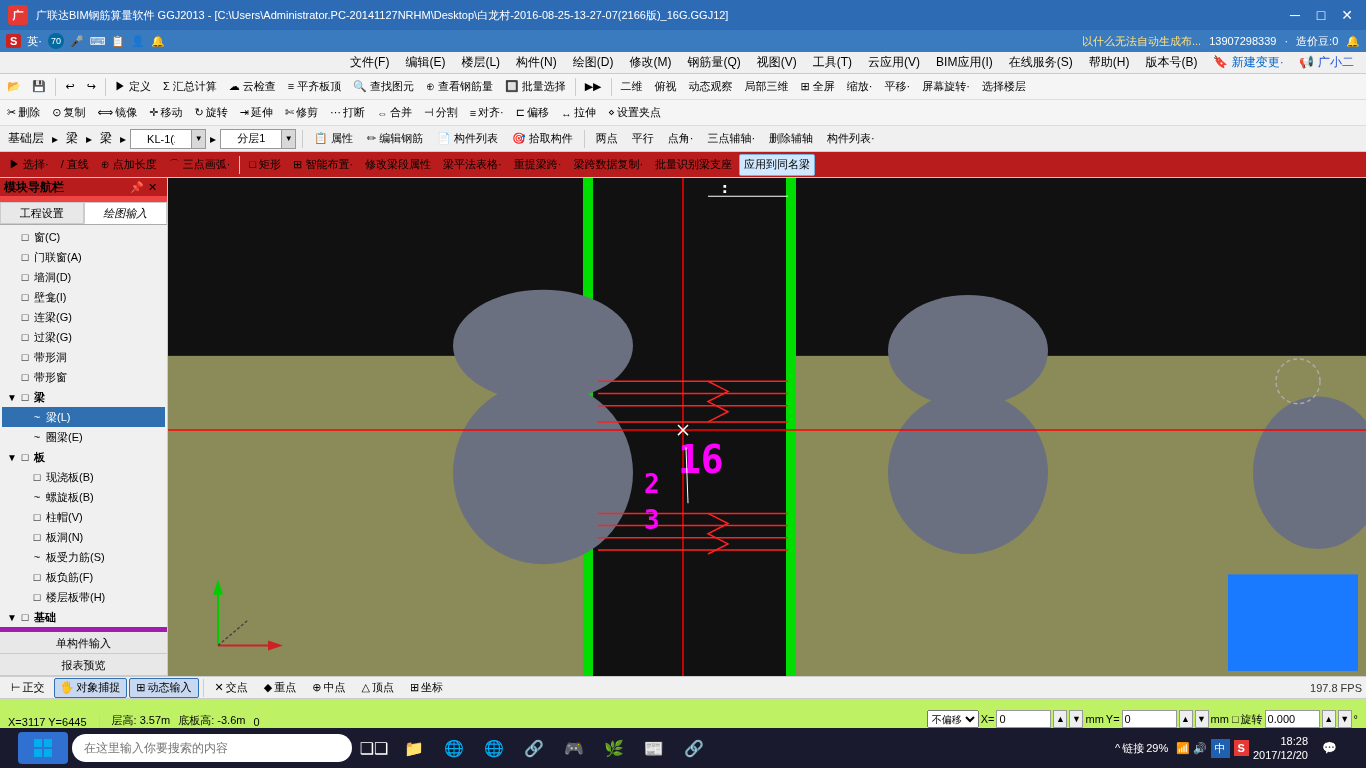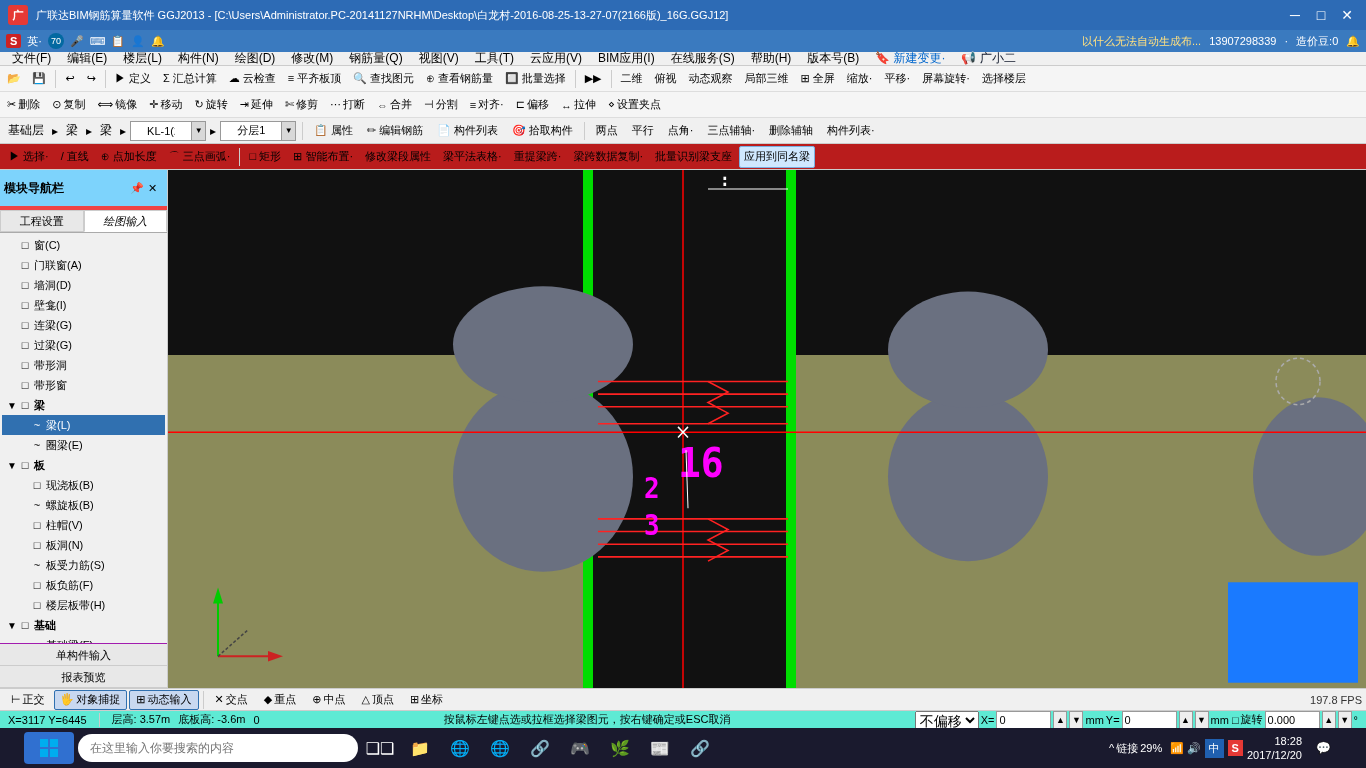--- a/index.html
+++ b/index.html
@@ -8,21 +8,21 @@
     
     #titlebar { height: 30px; background: #2d6bb5; display: flex; align-items: center; justify-content: space-between; padding: 0 8px; color: white; font-size: 12px; }
     #titlebar-left { display: flex; align-items: center; gap: 8px; }
     #titlebar-right { display: flex; align-items: center; gap: 4px; }
     .title-btn { width: 22px; height: 22px; background: none; border: none; color: white; cursor: pointer; font-size: 14px; display: flex; align-items: center; justify-content: center; }
 
     
     #infobar { height: 22px; background: #4a90d9; display: flex; align-items: center; padding: 0 8px; gap: 10px; color: white; font-size: 11px; }
 
     
-    #menubar { height: 14px; background: #f0f0f0; display: flex; align-items: center; padding: 0 4px; border-bottom: 1px solid #ccc; font-size: 12px; }
+    #menubar { height: 22px; background: #f0f0f0; display: flex; align-items: center; padding: 0 4px; border-bottom: 1px solid #ccc; font-size: 12px; justify-content: flex-end; }
     .menu-item { padding: 2px 8px; cursor: pointer; white-space: nowrap; }
 
     
     .toolbar-row { height: 26px; background: #f5f5f5; border-bottom: 1px solid #ddd; display: flex; align-items: center; padding: 0 2px; gap: 2px; overflow: hidden; }
     .tb-btn { height: 22px; padding: 0 4px; border: 1px solid transparent; background: none; cursor: pointer; font-size: 11px; display: flex; align-items: center; gap: 2px; white-space: nowrap; border-radius: 2px; }
     .tb-separator { width: 1px; height: 18px; background: #ccc; margin: 0 2px; }
 
     
     #propbar { height: 26px; background: #f0f0f0; border-bottom: 1px solid #ccc; display: flex; align-items: center; padding: 0 4px; gap: 4px; font-size: 12px; }
     .prop-label { padding: 0 4px; white-space: nowrap; }
@@ -30,45 +30,45 @@
     
     #drawbar { height: 26px; background: #b91c1c; border-bottom: 1px solid #ccc; display: flex; align-items: center; padding: 0 4px; gap: 2px; font-size: 11px; overflow: hidden; }
 
     
     #app { width: 1366px; height: 768px; display: flex; flex-direction: column; }
     
     #content-area { display: flex; flex: 1; overflow: hidden; }
 
     
     #nav-panel { width: 168px; background: #f0f0f0; border-right: 1px solid #ccc; display: flex; flex-direction: column; flex-shrink: 0; }
-    #nav-header { height: 40px; background: #7dd3fc; border-bottom: 4px solid #ef4444; display: flex; align-items: center; justify-content: space-between; padding: 0 4px; font-size: 12px; font-weight: bold; }
+    #nav-header { height: 24px; background: #b91c1c; border-bottom: 6px solid #ef4444; display: flex; align-items: center; justify-content: space-between; padding: 0 4px; font-size: 12px; font-weight: bold; }
     #nav-tabs { display: flex; border-bottom: 1px solid #aaa; text-align: center; }
     .nav-tab { flex: 1; height: 22px; display: flex; align-items: center; justify-content: center; font-size: 11px; cursor: pointer; border: 1px solid #ccc; background: #e8e8e8; }
     .nav-tab.active { background: white; border-bottom: 1px solid white; font-style: italic; }
     #nav-tree { flex: 1; overflow-y: auto; padding: 2px; }
     .tree-item { display: flex; align-items: center; height: 20px; padding-left: 4px; cursor: pointer; font-size: 11px; white-space: nowrap; }
     .tree-item.selected { background: #3070b0; color: white; }
     .tree-group { font-weight: bold; }
     .tree-expand { width: 12px; display: inline-block; text-align: center; font-size: 10px; }
     .tree-icon { width: 14px; height: 14px; margin-right: 2px; display: inline-flex; align-items: center; justify-content: center; }
-    #nav-bottom { border-top: 1px solid #a21caf; }
+    #nav-bottom { border-top: 5px solid #a21caf; }
     .nav-bottom-btn { height: 22px; width: 100%; text-align: center; cursor: pointer; font-size: 11px; border: none; background: #e8e8e8; border-bottom: 1px solid #ccc; display: block; line-height: 22px; }
 
     
     #canvas-area { flex: 1; position: relative; overflow: hidden; background: #8b8b5a; }
 
     
     #statusbar { height: 22px; background: #f0f0f0; border-top: 1px solid #ccc; display: flex; align-items: center; padding: 0 4px; gap: 2px; font-size: 11px; }
-    #coordbar { height: 18px; background: #5eead4; border-top: 1px solid #ccc; display: flex; align-items: center; padding: 0 8px; gap: 8px; font-size: 11px; }
+    #coordbar { height: 30px; background: #bef264; border-top: 1px solid #ccc; display: flex; align-items: flex-end; padding: 0 8px; gap: 8px; font-size: 11px; }
     .coord-input { width: 60px; height: 18px; border: 1px solid #999; font-size: 11px; padding: 0 2px; }
     .snap-btn { height: 20px; padding: 0 6px; border: 1px solid transparent; background: none; cursor: pointer; font-size: 11px; border-radius: 2px; display: flex; align-items: center; gap: 2px; }
     .snap-btn.active { border-color: #3070b0; background: #c8d8f0; }
 
     
-    #taskbar { height: 40px; background: #1a1a2e; display: flex; align-items: center; padding: 0 24px; gap: 4px; }
+    #taskbar { height: 40px; background: #1a1a2e; display: flex; align-items: center; padding: 0 18px; gap: 4px; }
     .task-start { width: 50px; height: 32px; background: #3070d0; border: none; color: white; font-size: 14px; border-radius: 4px; cursor: pointer; display: flex; align-items: center; justify-content: center; }
     .task-search { flex: 0 0 280px; height: 28px; background: white; border: none; border-radius: 14px; padding: 0 12px; font-size: 12px; }
     .task-icon-btn { width: 36px; height: 36px; background: none; border: none; color: white; cursor: pointer; font-size: 16px; display: flex; align-items: center; justify-content: center; border-radius: 4px; }
     #task-right { margin-left: auto; display: flex; align-items: center; gap: 4px; color: white; font-size: 11px; }
     .task-systray { display: flex; align-items: center; gap: 2px; padding: 0 4px; }
     .task-time { text-align: right; line-height: 1.3; }
     .task-lang { background: #2060b0; padding: 2px 4px; font-size: 11px; }
     .task-logo { background: #e53935; padding: 2px 4px; font-size: 11px; font-weight: bold; }
 
     
@@ -127,21 +127,21 @@
     <span class="menu-item">修改(M)</span>
     <span class="menu-item">钢筋量(Q)</span>
     <span class="menu-item">视图(V)</span>
     <span class="menu-item">工具(T)</span>
     <span class="menu-item">云应用(V)</span>
     <span class="menu-item">BIM应用(I)</span>
     <span class="menu-item">在线服务(S)</span>
     <span class="menu-item">帮助(H)</span>
     <span class="menu-item">版本号(B)</span>
     <span class="menu-item" style="color:#0066cc;">🔖 新建变更·</span>
-    <span class="menu-item" style="color:#0f172a;">📢 广小二</span>
+    <span class="menu-item" style="color:#1d4ed8;">📢 广小二</span>
   </div>
 
   <div class="toolbar-row">
     <button class="tb-btn">📂</button>
     <button class="tb-btn">💾</button>
     <div class="tb-separator"></div>
     <button class="tb-btn">↩</button>
     <button class="tb-btn">↪</button>
     <div class="tb-separator"></div>
     <button class="tb-btn">▶ 定义</button>
@@ -479,25 +479,22 @@
       <span style="color:#333;font-size:11px;">197.8 FPS</span>
     </div>
   </div>
 
   <div id="coordbar">
     <span>X=3117  Y=6445</span>
     <span style="width:1px;height:14px;background:#ccc;margin:0 4px;"></span>
     <span>层高: 3.57m</span>
     <span>底板高: -3.6m</span>
     <span>0</span>
-    <span style="flex:1;text-align:center;">
-      <span>按鼠标左键点选或拉框选择梁图元，按右键确定或ESC取消</span>
-    </span>
     <div style="display:flex;align-items:center;gap:2px;margin-left:auto;">
-      <select style="height:18px;font-size:14px;">
+      <select style="height:18px;font-size:10px;">
         <option>不偏移</option>
       </select>
       <span>X=</span>
       <input type="text" class="coord-input" value="0" style="width: 55px;">
       <button style="width:14px;height:18px;font-size:9px;border:1px solid #999;background:#eee;cursor:pointer;padding:0;">▲</button>
       <button style="width:14px;height:18px;font-size:9px;border:1px solid #999;background:#eee;cursor:pointer;padding:0;">▼</button>
       <span>mm</span>
       <span>Y=</span>
       <input type="text" class="coord-input" value="0" style="width: 55px;">
       <button style="width:14px;height:18px;font-size:9px;border:1px solid #999;background:#eee;cursor:pointer;padding:0;">▲</button>

